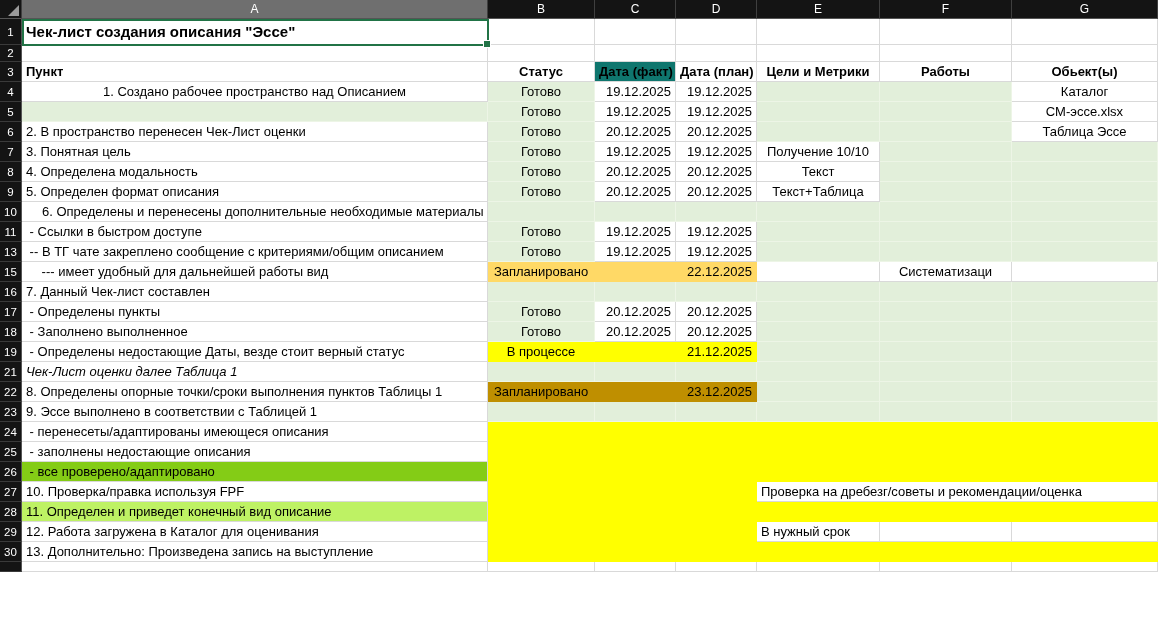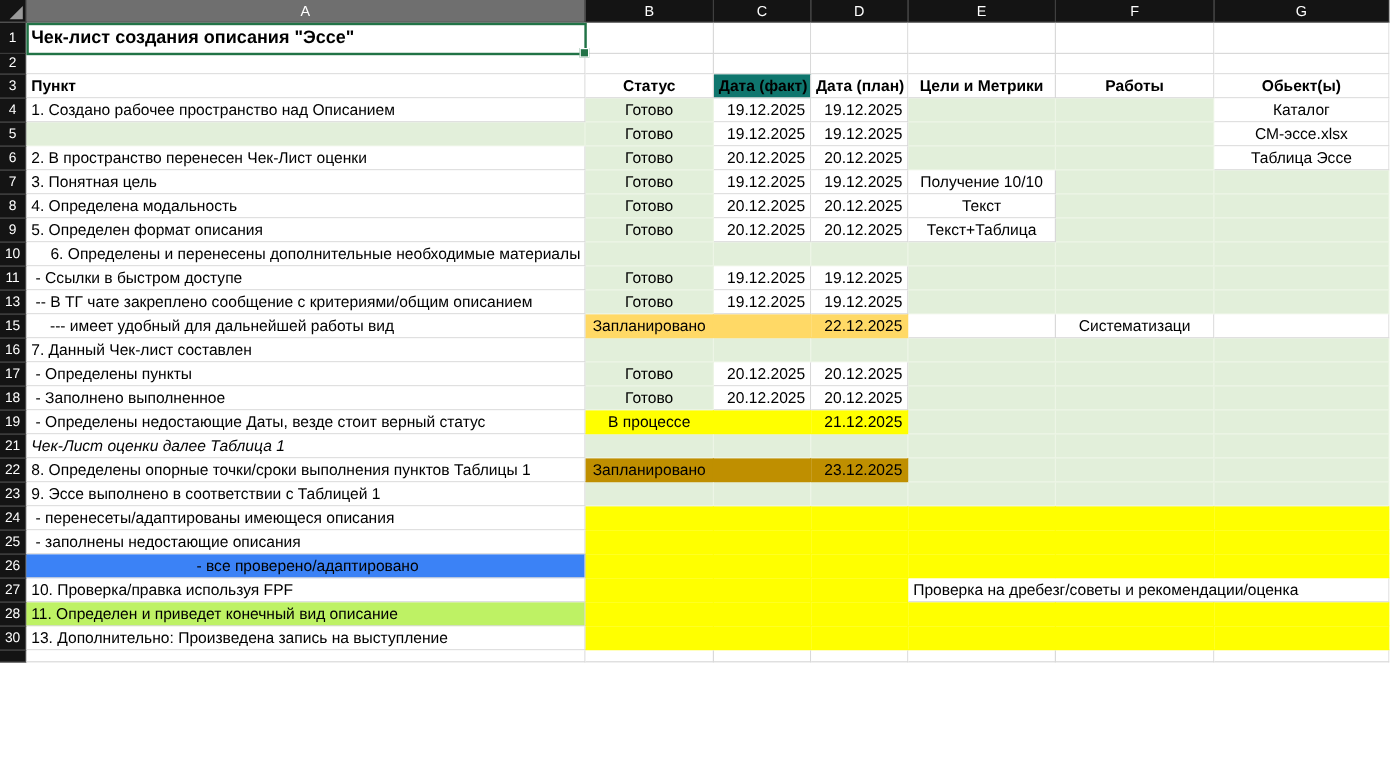--- a/index.html
+++ b/index.html
@@ -77,21 +77,21 @@
           <td style="background: rgb(255, 255, 255); border-right: 1px solid rgb(217, 217, 217); border-bottom: 1px solid rgb(217, 217, 217); text-align: left; font-weight: bold;">Пункт</td>
           <td style="background: rgb(255, 255, 255); border-right: 1px solid rgb(217, 217, 217); border-bottom: 1px solid rgb(217, 217, 217); text-align: center; font-weight: bold;">Статус</td>
           <td style="background: #0f766e; border-right: 1px solid rgb(217, 217, 217); border-bottom: 1px solid rgb(217, 217, 217); text-align: center; font-weight: bold;">Дата (факт)</td>
           <td style="background: rgb(255, 255, 255); border-right: 1px solid rgb(217, 217, 217); border-bottom: 1px solid rgb(217, 217, 217); text-align: center; font-weight: bold;">Дата (план)</td>
           <td style="background: rgb(255, 255, 255); border-right: 1px solid rgb(217, 217, 217); border-bottom: 1px solid rgb(217, 217, 217); text-align: center; font-weight: bold;">Цели и Метрики</td>
           <td style="background: rgb(255, 255, 255); border-right: 1px solid rgb(217, 217, 217); border-bottom: 1px solid rgb(217, 217, 217); text-align: center; font-weight: bold;">Работы</td>
           <td style="background: rgb(255, 255, 255); border-right: 1px solid rgb(217, 217, 217); border-bottom: 1px solid rgb(217, 217, 217); text-align: center; font-weight: bold;">Обьект(ы)</td>
         </tr>
         <tr style="height: 20px;">
           <td class="gutter">4</td>
-          <td style="background: rgb(255, 255, 255); border-right: 1px solid rgb(217, 217, 217); border-bottom: 1px solid rgb(217, 217, 217); text-align: left;">1. Создано рабочее пространство над Описанием</td>
+          <td style="background: rgb(255, 255, 255); border-right: 1px solid rgb(217, 217, 217); border-bottom: 1px solid rgb(217, 217, 217); text-align: center;">1. Создано рабочее пространство над Описанием</td>
           <td style="background: rgb(226, 239, 218); border-right: 1px solid rgb(237, 245, 230); border-bottom: 1px solid rgb(237, 245, 230); text-align: center;">Готово</td>
           <td style="background: rgb(255, 255, 255); border-right: 1px solid rgb(217, 217, 217); border-bottom: 1px solid rgb(217, 217, 217); text-align: right;">19.12.2025</td>
           <td style="background: rgb(255, 255, 255); border-right: 1px solid rgb(217, 217, 217); border-bottom: 1px solid rgb(217, 217, 217); text-align: right;">19.12.2025</td>
           <td style="background: rgb(226, 239, 218); border-right: 1px solid rgb(237, 245, 230); border-bottom: 1px solid rgb(237, 245, 230); text-align: center;"></td>
           <td style="background: rgb(226, 239, 218); border-right: 1px solid rgb(237, 245, 230); border-bottom: 1px solid rgb(237, 245, 230); text-align: center;"></td>
           <td style="background: rgb(255, 255, 255); border-right: 1px solid rgb(217, 217, 217); border-bottom: 1px solid rgb(217, 217, 217); text-align: center;">Каталог</td>
         </tr>
         <tr style="height: 20px;">
           <td class="gutter">5</td>
           <td style="background: rgb(226, 239, 218); border-right: 1px solid rgb(237, 245, 230); border-bottom: 1px solid rgb(237, 245, 230); text-align: left;"></td>
@@ -267,21 +267,21 @@
           <td style="background: rgb(255, 255, 255); border-right: 1px solid rgb(217, 217, 217); border-bottom: 1px solid rgb(217, 217, 217); text-align: left;"> - заполнены недостающие описания</td>
           <td style="background: rgb(255, 255, 0); border-right: 1px solid rgb(255, 255, 0); border-bottom: 1px solid rgb(255, 255, 0); text-align: center;"></td>
           <td style="background: rgb(255, 255, 0); border-right: 1px solid rgb(255, 255, 0); border-bottom: 1px solid rgb(255, 255, 0); text-align: right;"></td>
           <td style="background: rgb(255, 255, 0); border-right: 1px solid rgb(255, 255, 0); border-bottom: 1px solid rgb(255, 255, 0); text-align: right;"></td>
           <td style="background: rgb(255, 255, 0); border-right: 1px solid rgb(255, 255, 0); border-bottom: 1px solid rgb(255, 255, 0); text-align: center;"></td>
           <td style="background: rgb(255, 255, 0); border-right: 1px solid rgb(255, 255, 0); border-bottom: 1px solid rgb(255, 255, 0); text-align: center;"></td>
           <td style="background: rgb(255, 255, 0); border-right: 1px solid rgb(255, 255, 0); border-bottom: 1px solid rgb(255, 255, 0); text-align: center;"></td>
         </tr>
         <tr style="height: 20px;">
           <td class="gutter">26</td>
-          <td style="background: #3b82f6; border-right: 1px solid rgb(217, 217, 217); border-bottom: 1px solid rgb(217, 217, 217); text-align: center;"> - все проверено/адаптировано</td>
+          <td style="background: #84cc16; border-right: 1px solid rgb(217, 217, 217); border-bottom: 1px solid rgb(217, 217, 217); text-align: left;"> - все проверено/адаптировано</td>
           <td style="background: rgb(255, 255, 0); border-right: 1px solid rgb(255, 255, 0); border-bottom: 1px solid rgb(255, 255, 0); text-align: center;"></td>
           <td style="background: rgb(255, 255, 0); border-right: 1px solid rgb(255, 255, 0); border-bottom: 1px solid rgb(255, 255, 0); text-align: right;"></td>
           <td style="background: rgb(255, 255, 0); border-right: 1px solid rgb(255, 255, 0); border-bottom: 1px solid rgb(255, 255, 0); text-align: right;"></td>
           <td style="background: rgb(255, 255, 0); border-right: 1px solid rgb(255, 255, 0); border-bottom: 1px solid rgb(255, 255, 0); text-align: center;"></td>
           <td style="background: rgb(255, 255, 0); border-right: 1px solid rgb(255, 255, 0); border-bottom: 1px solid rgb(255, 255, 0); text-align: center;"></td>
           <td style="background: rgb(255, 255, 0); border-right: 1px solid rgb(255, 255, 0); border-bottom: 1px solid rgb(255, 255, 0); text-align: center;"></td>
         </tr>
         <tr style="height: 20px;">
           <td class="gutter">27</td>
           <td style="background: rgb(255, 255, 255); border-right: 1px solid rgb(217, 217, 217); border-bottom: 1px solid rgb(217, 217, 217); text-align: left;">10. Проверка/правка используя FPF</td>
@@ -292,20 +292,30 @@
         </tr>
         <tr style="height: 20px;">
           <td class="gutter">28</td>
           <td style="background: #bef264; border-right: 1px solid rgb(217, 217, 217); border-bottom: 1px solid rgb(217, 217, 217); text-align: left;">11. Определен и приведет конечный вид описание</td>
           <td style="background: rgb(255, 255, 0); border-right: 1px solid rgb(255, 255, 0); border-bottom: 1px solid rgb(255, 255, 0); text-align: center;"></td>
           <td style="background: rgb(255, 255, 0); border-right: 1px solid rgb(255, 255, 0); border-bottom: 1px solid rgb(255, 255, 0); text-align: right;"></td>
           <td style="background: rgb(255, 255, 0); border-right: 1px solid rgb(255, 255, 0); border-bottom: 1px solid rgb(255, 255, 0); text-align: right;"></td>
           <td style="background: rgb(255, 255, 0); border-right: 1px solid rgb(255, 255, 0); border-bottom: 1px solid rgb(255, 255, 0); text-align: center;"></td>
           <td style="background: rgb(255, 255, 0); border-right: 1px solid rgb(255, 255, 0); border-bottom: 1px solid rgb(255, 255, 0); text-align: center;"></td>
           <td style="background: rgb(255, 255, 0); border-right: 1px solid rgb(255, 255, 0); border-bottom: 1px solid rgb(255, 255, 0); text-align: center;"></td>
+        </tr>
+        <tr style="height: 20px;">
+          <td class="gutter">29</td>
+          <td style="background: rgb(255, 255, 255); border-right: 1px solid rgb(217, 217, 217); border-bottom: 1px solid rgb(217, 217, 217); text-align: left;">12. Работа загружена в Каталог для оценивания</td>
+          <td style="background: rgb(255, 255, 0); border-right: 1px solid rgb(255, 255, 0); border-bottom: 1px solid rgb(255, 255, 0); text-align: center;"></td>
+          <td style="background: rgb(255, 255, 0); border-right: 1px solid rgb(255, 255, 0); border-bottom: 1px solid rgb(255, 255, 0); text-align: right;"></td>
+          <td style="background: rgb(255, 255, 0); border-right: 1px solid rgb(255, 255, 0); border-bottom: 1px solid rgb(255, 255, 0); text-align: right;"></td>
+          <td style="background: rgb(255, 255, 255); border-right: 1px solid rgb(217, 217, 217); border-bottom: 1px solid rgb(217, 217, 217); text-align: left;">В нужный срок</td>
+          <td style="background: rgb(255, 255, 255); border-right: 1px solid rgb(217, 217, 217); border-bottom: 1px solid rgb(217, 217, 217); text-align: center;"></td>
+          <td style="background: rgb(255, 255, 255); border-right: 1px solid rgb(217, 217, 217); border-bottom: 1px solid rgb(217, 217, 217); text-align: center;"></td>
         </tr>
         <tr style="height: 20px;">
           <td class="gutter">30</td>
           <td style="background: rgb(255, 255, 255); border-right: 1px solid rgb(217, 217, 217); border-bottom: 1px solid rgb(217, 217, 217); text-align: left;">13. Дополнительно: Произведена запись на выступление</td>
           <td style="background: rgb(255, 255, 0); border-right: 1px solid rgb(255, 255, 0); border-bottom: 1px solid rgb(255, 255, 0); text-align: center;"></td>
           <td style="background: rgb(255, 255, 0); border-right: 1px solid rgb(255, 255, 0); border-bottom: 1px solid rgb(255, 255, 0); text-align: right;"></td>
           <td style="background: rgb(255, 255, 0); border-right: 1px solid rgb(255, 255, 0); border-bottom: 1px solid rgb(255, 255, 0); text-align: right;"></td>
           <td style="background: rgb(255, 255, 0); border-right: 1px solid rgb(255, 255, 0); border-bottom: 1px solid rgb(255, 255, 0); text-align: center;"></td>
           <td style="background: rgb(255, 255, 0); border-right: 1px solid rgb(255, 255, 0); border-bottom: 1px solid rgb(255, 255, 0); text-align: center;"></td>
           <td style="background: rgb(255, 255, 0); border-right: 1px solid rgb(255, 255, 0); border-bottom: 1px solid rgb(255, 255, 0); text-align: center;"></td>

